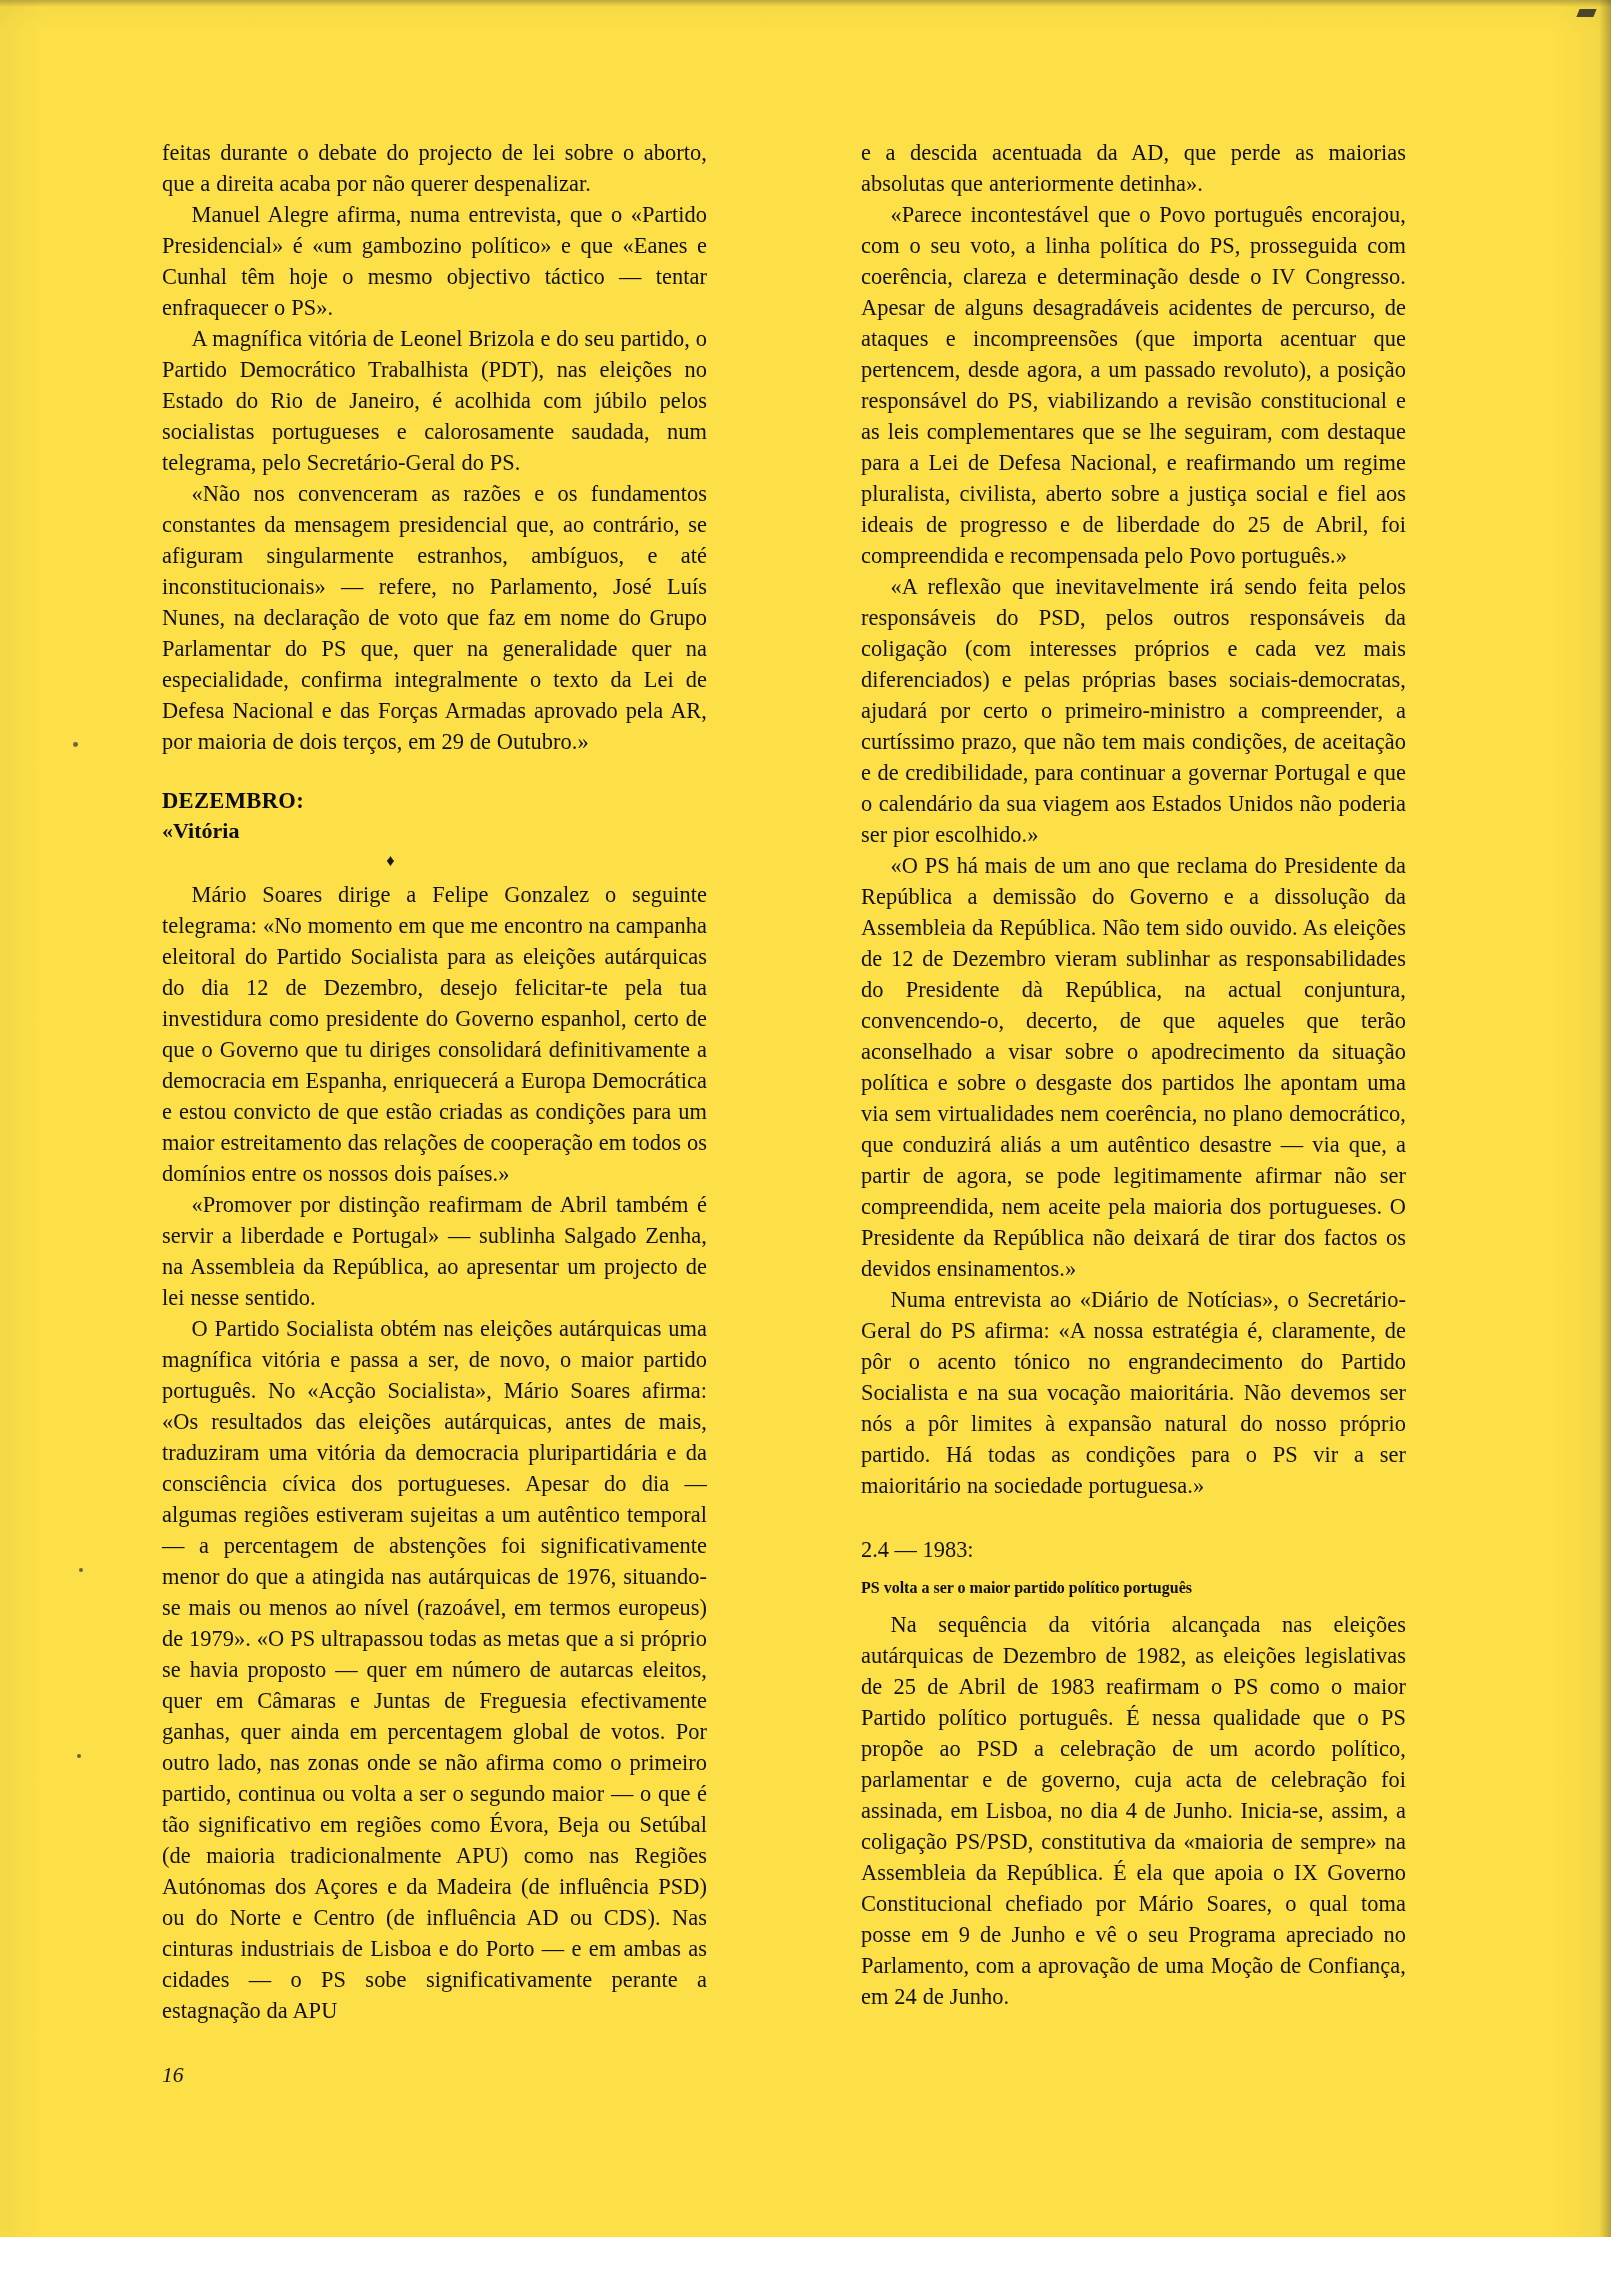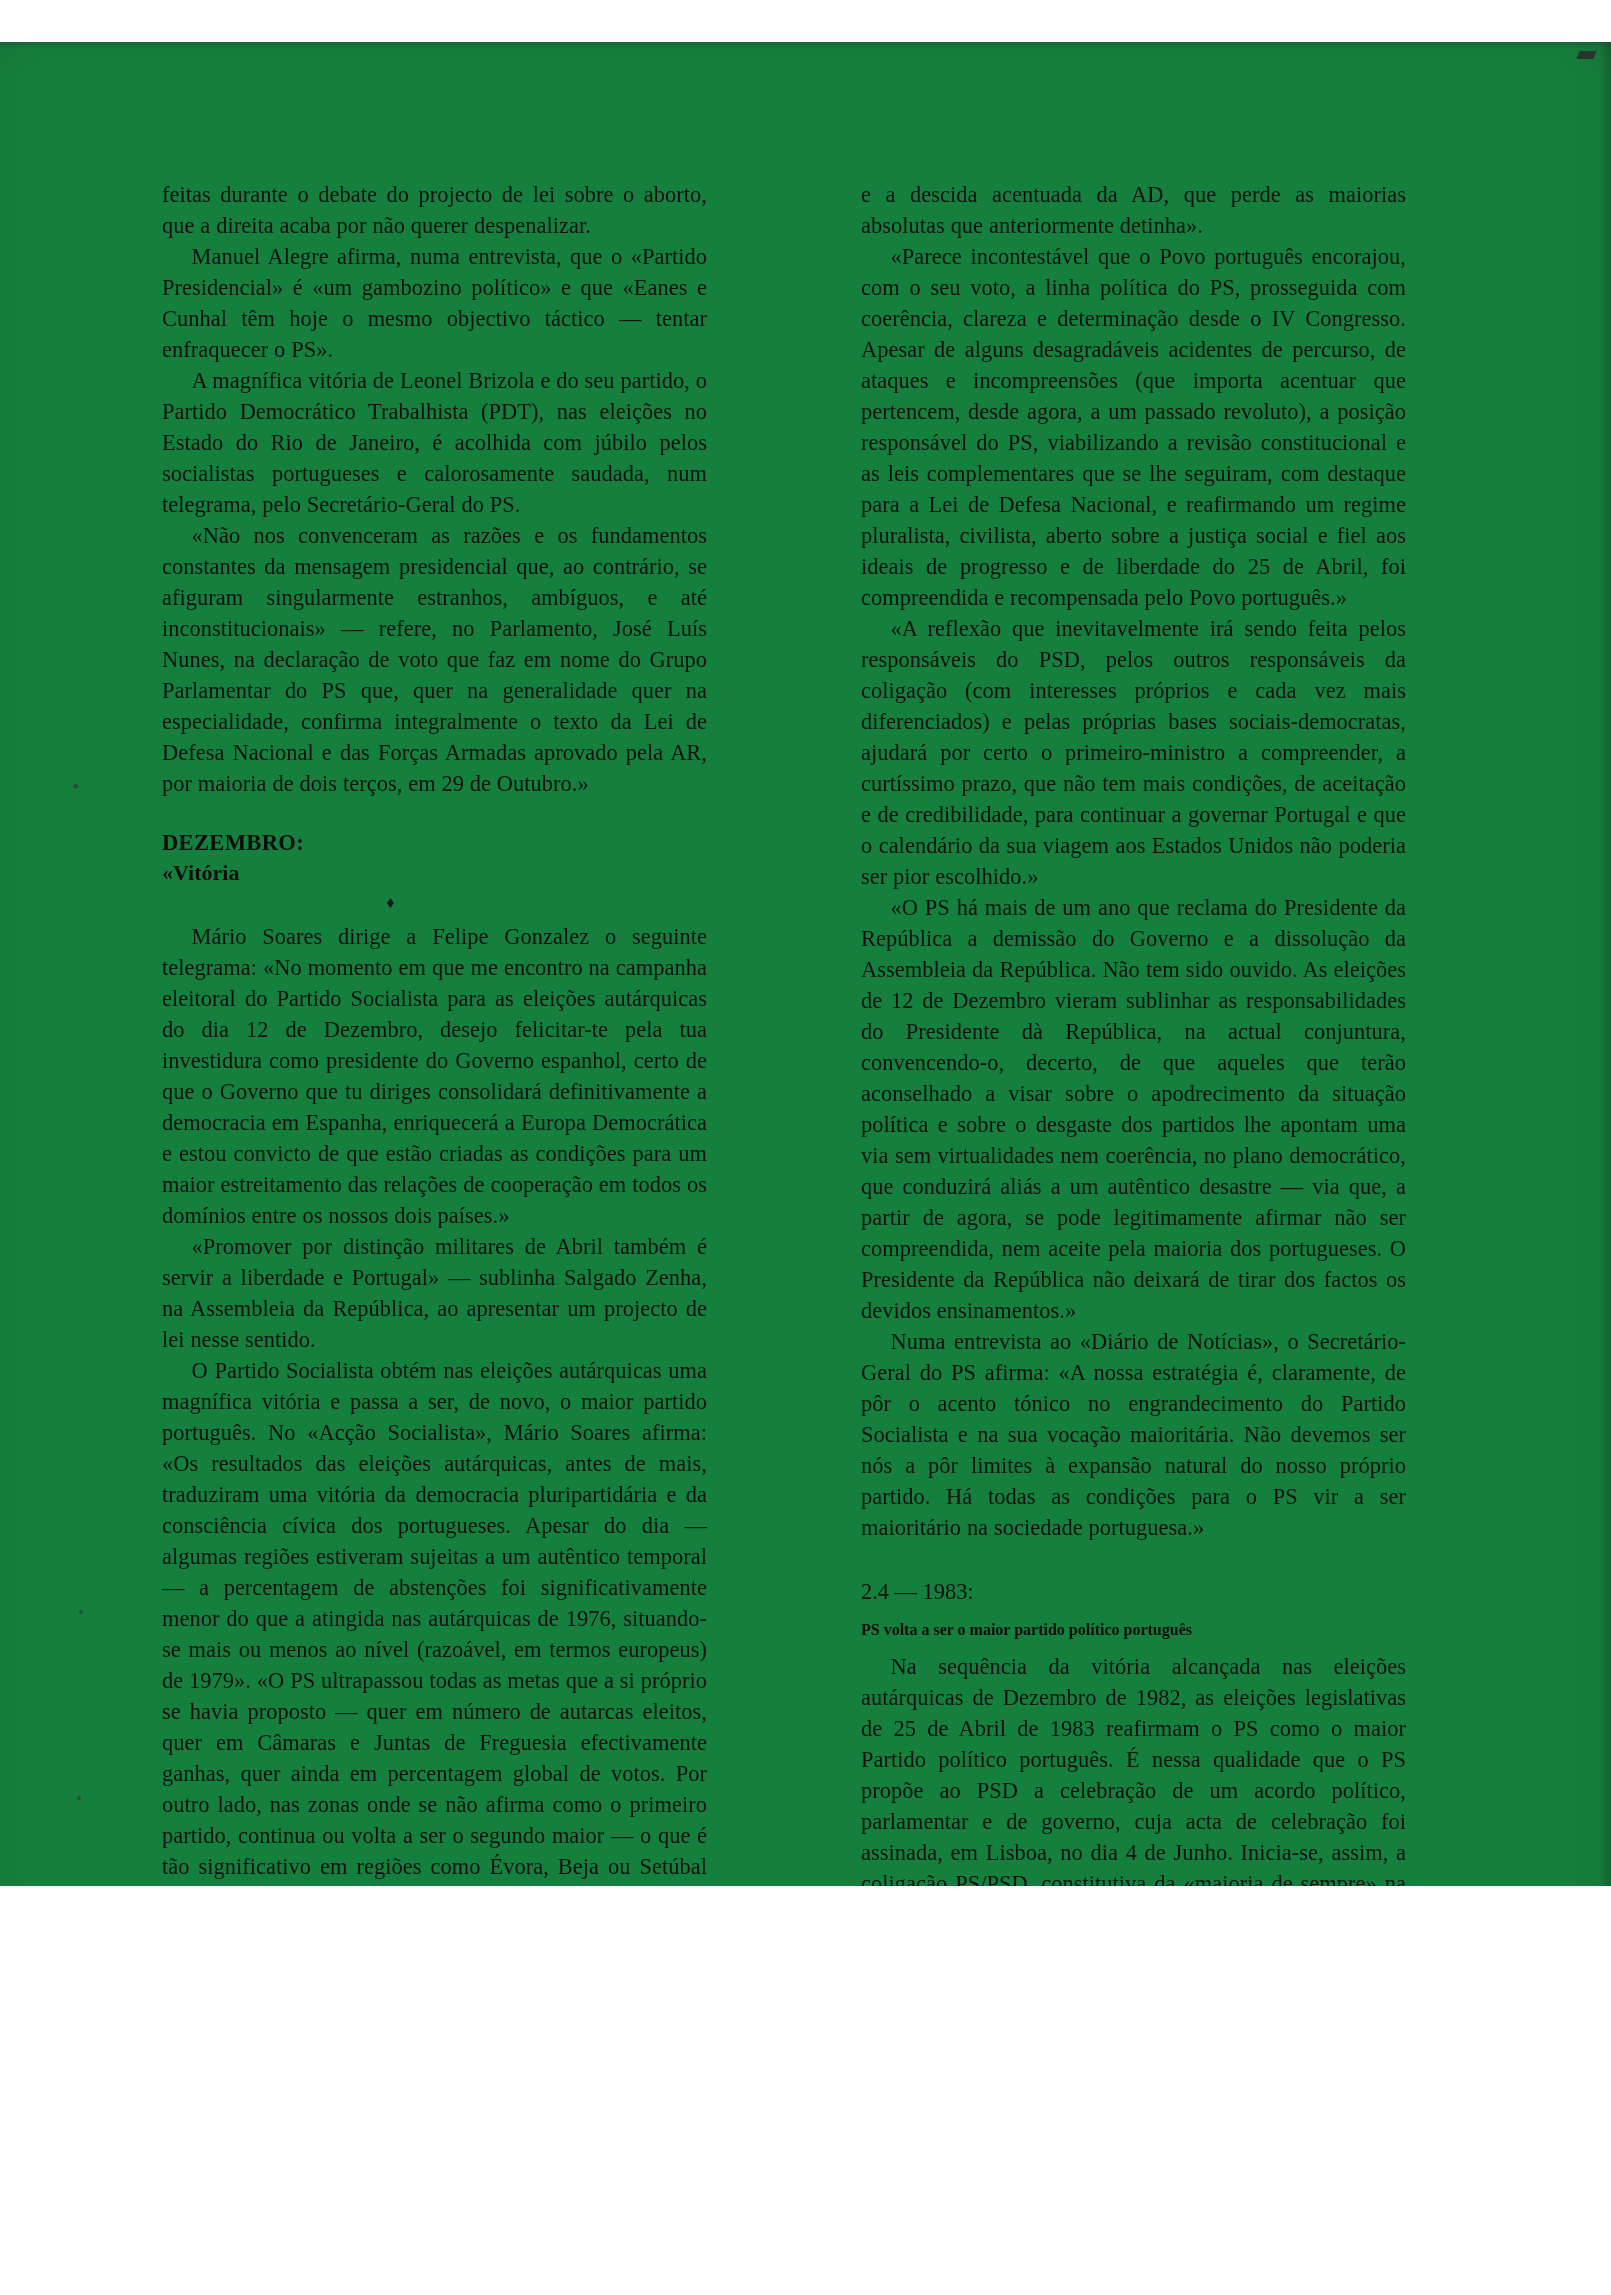--- a/index.html
+++ b/index.html
@@ -7,25 +7,24 @@
     margin: 0;
     padding: 0;
     background: #ffffff;
   }
   body {
     font-family: "Liberation Serif", "DejaVu Serif", serif;
   }
   .page {
     position: relative;
     width: 1612px;
-    height: 1844px;
-    background: #15803d;
+    height: 2237px;
+    background: #fde047;
     overflow: hidden;
     box-sizing: border-box;
-    margin-top: 42px;
   }
   
   .scan-tint {
     position: absolute;
     inset: 0;
     background:
       linear-gradient(90deg, rgba(0,0,0,0.035) 0px, rgba(0,0,0,0.0) 44px),
       linear-gradient(270deg, rgba(0,0,0,0.05) 0px, rgba(0,0,0,0.0) 59px),
       linear-gradient(180deg, rgba(0,0,0,0.03) 0px, rgba(0,0,0,0.0) 34px);
     pointer-events: none;
@@ -193,21 +192,21 @@
       <p class="para">A magnífica vitória de Leonel Brizola e do seu partido, o Partido Democrático Trabalhista (PDT), nas eleições no Estado do Rio de Janeiro, é acolhida com júbilo pelos socialistas portugueses e calorosamente saudada, num telegrama, pelo Secretário-Geral do PS.</p>
       <p class="para">«Não nos convenceram as razões e os fundamentos constantes da mensagem presidencial que, ao contrário, se afiguram singularmente estranhos, ambíguos, e até inconstitucionais» — refere, no Parlamento, José Luís Nunes, na declaração de voto que faz em nome do Grupo Parlamentar do PS que, quer na generalidade quer na especialidade, confirma integralmente o texto da Lei de Defesa Nacional e das Forças Armadas aprovado pela AR, por maioria de dois terços, em 29 de Outubro.»</p>
 
       <div class="section-block">
         <p class="kicker">DEZEMBRO:</p>
         <p class="title-a">«Vitória</p>
         <span class="ornament">♦</span>
       </div>
 
       <p class="para">Mário Soares dirige a Felipe Gonzalez o seguinte telegrama: «No momento em que me encontro na campanha eleitoral do Partido Socialista para as eleições autárquicas do dia 12 de Dezembro, desejo felicitar-te pela tua investidura como presidente do Governo espanhol, certo de que o Governo que tu diriges consolidará definitivamente a democracia em Espanha, enriquecerá a Europa Democrática e estou convicto de que estão criadas as condições para um maior estreitamento das relações de cooperação em todos os domínios entre os nossos dois países.»</p>
-      <p class="para">«Promover por distinção militares de Abril também é servir a liberdade e Portugal» — sublinha Salgado Zenha, na Assembleia da República, ao apresentar um projecto de lei nesse sentido.</p>
+      <p class="para">«Promover por distinção reafirmam de Abril também é servir a liberdade e Portugal» — sublinha Salgado Zenha, na Assembleia da República, ao apresentar um projecto de lei nesse sentido.</p>
       <p class="para">O Partido Socialista obtém nas eleições autárquicas uma magnífica vitória e passa a ser, de novo, o maior partido português. No «Acção Socialista», Mário Soares afirma: «Os resultados das eleições autárquicas, antes de mais, traduziram uma vitória da democracia pluripartidária e da consciência cívica dos portugueses. Apesar do dia — algumas regiões estiveram sujeitas a um autêntico temporal — a percentagem de abstenções foi significativamente menor do que a atingida nas autárquicas de 1976, situando-se mais ou menos ao nível (razoável, em termos europeus) de 1979». «O PS ultrapassou todas as metas que a si próprio se havia proposto — quer em número de autarcas eleitos, quer em Câmaras e Juntas de Freguesia efectivamente ganhas, quer ainda em percentagem global de votos. Por outro lado, nas zonas onde se não afirma como o primeiro partido, continua ou volta a ser o segundo maior — o que é tão significativo em regiões como Évora, Beja ou Setúbal (de maioria tradicionalmente APU) como nas Regiões Autónomas dos Açores e da Madeira (de influência PSD) ou do Norte e Centro (de influência AD ou CDS). Nas cinturas industriais de Lisboa e do Porto — e em ambas as cidades — o PS sobe significativamente perante a estagnação da APU</p>
 
     </div>
 
     <div class="col col-right">
 
       <p class="para noindent">e a descida acentuada da AD, que perde as maiorias absolutas que anteriormente detinha».</p>
       <p class="para">«Parece incontestável que o Povo português encorajou, com o seu voto, a linha política do PS, prosseguida com coerência, clareza e determinação desde o IV Congresso. Apesar de alguns desagradáveis acidentes de percurso, de ataques e incompreensões (que importa acentuar que pertencem, desde agora, a um passado revoluto), a posição responsável do PS, viabilizando a revisão constitucional e as leis complementares que se lhe seguiram, com destaque para a Lei de Defesa Nacional, e reafirmando um regime pluralista, civilista, aberto sobre a justiça social e fiel aos ideais de progresso e de liberdade do 25 de Abril, foi compreendida e recompensada pelo Povo português.»</p>
       <p class="para">«A reflexão que inevitavelmente irá sendo feita pelos responsáveis do PSD, pelos outros responsáveis da coligação (com interesses próprios e cada vez mais diferenciados) e pelas próprias bases sociais-democratas, ajudará por certo o primeiro-ministro a compreender, a curtíssimo prazo, que não tem mais condições, de aceitação e de credibilidade, para continuar a governar Portugal e que o calendário da sua viagem aos Estados Unidos não poderia ser pior escolhido.»</p>
       <p class="para">«O PS há mais de um ano que reclama do Presidente da República a demissão do Governo e a dissolução da Assembleia da República. Não tem sido ouvido. As eleições de 12 de Dezembro vieram sublinhar as responsabilidades do Presidente dà República, na actual conjuntura, convencendo-o, decerto, de que aqueles que terão aconselhado a visar sobre o apodrecimento da situação política e sobre o desgaste dos partidos lhe apontam uma via sem virtualidades nem coerência, no plano democrático, que conduzirá aliás a um autêntico desastre — via que, a partir de agora, se pode legitimamente afirmar não ser compreendida, nem aceite pela maioria dos portugueses. O Presidente da República não deixará de tirar dos factos os devidos ensinamentos.»</p>

